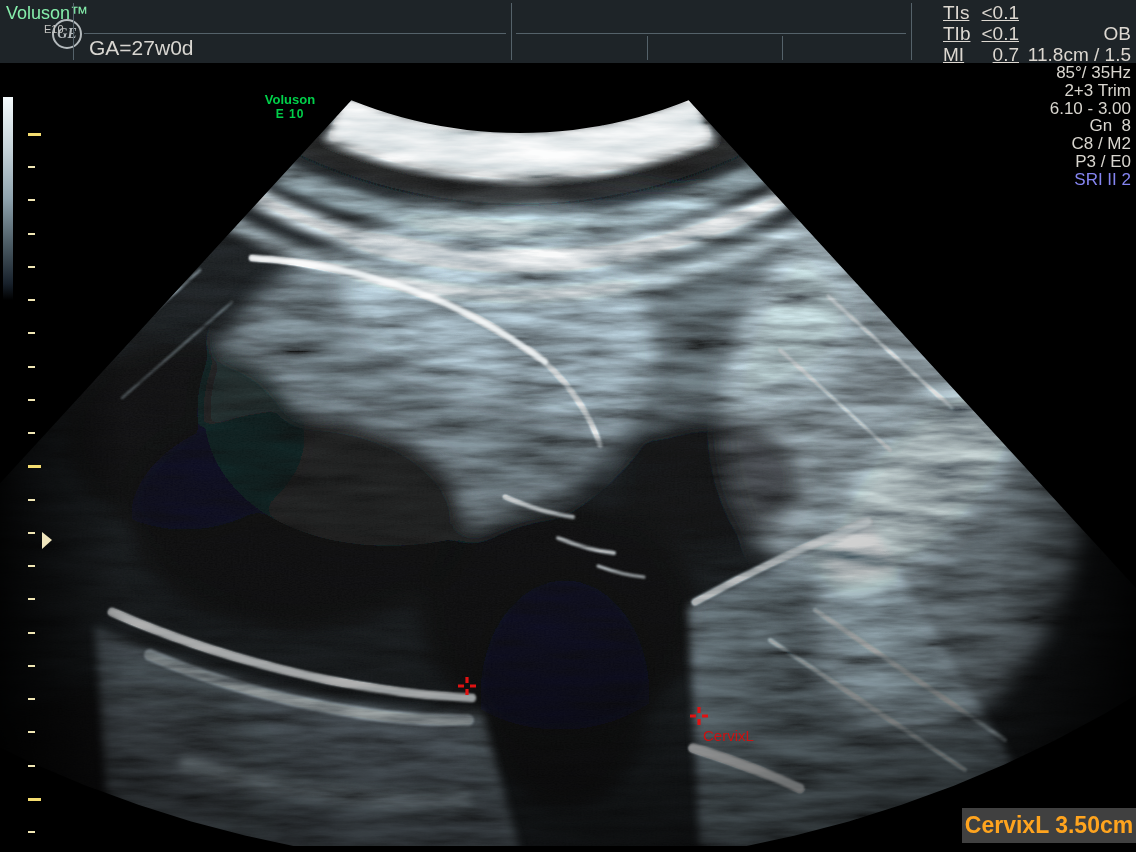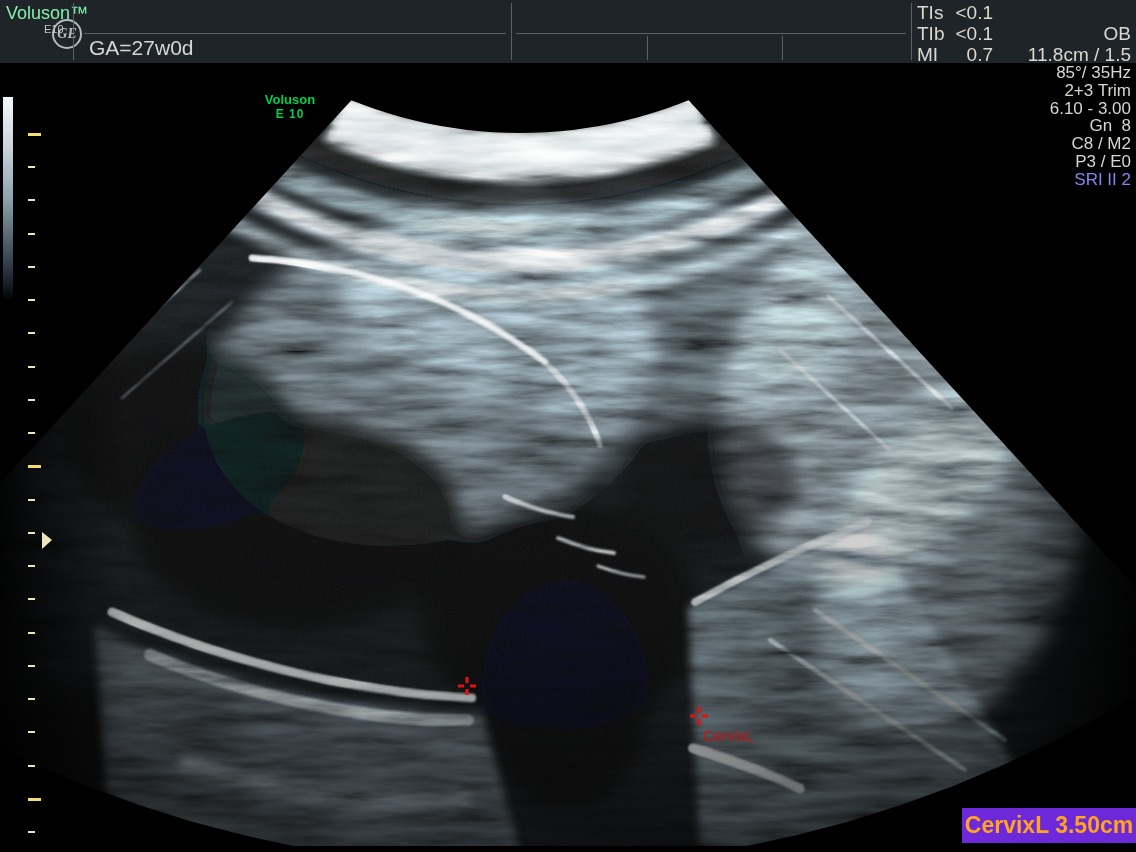--- a/index.html
+++ b/index.html
@@ -9,39 +9,39 @@
   #topbar{position:absolute;left:0;top:0;width:1136px;height:63px;background:#1e2428;z-index:5;}
   .vline{position:absolute;top:3px;height:57px;width:1px;background:#55626a;}
   .vtick{position:absolute;top:36px;height:24px;width:1px;background:#55626a;}
   .hline{position:absolute;top:33px;height:1px;background:#55626a;}
   #brand{position:absolute;left:6px;top:3px;font-size:18px;color:#86efac;}
   #gelogo{position:absolute;left:8px;top:19px;width:26px;height:26px;border:2px solid #b4babd;
           border-radius:50%;color:#b4babd;font-family:"Liberation Serif",serif;font-style:italic;
           font-weight:bold;font-size:14px;text-align:center;line-height:25px;margin-left:44px;}
   #model{position:absolute;left:44px;top:23px;font-size:11px;color:#c6c5c2;}
   #ga{position:absolute;left:89px;top:36px;font-size:21px;color:#d8d6d1;}
-  .exprow{position:absolute;left:917px;width:76px;display:flex;justify-content:space-between;
-          font-size:19px;color:#ddd8d1;}
+  .exprow{position:absolute;left:943px;width:76px;display:flex;justify-content:space-between;
+          font-size:19px;color:#ddd8d1;text-decoration:underline;}
   .rcol{position:absolute;right:5px;width:200px;text-align:right;font-size:19px;color:#ddd8d1;}
   
   #params{position:absolute;right:5px;top:64px;text-align:right;z-index:4;}
   #params div{font-size:17px;line-height:17.8px;color:#d9d6cf;white-space:pre;}
   #params div:last-child{color:#8585f0;}
   
   #graybar{position:absolute;left:3px;top:97px;width:10px;height:203px;z-index:4;
      background:linear-gradient(#f4fafc 0%,#c7d4da 25%,#8fa3ae 50%,#4d5d66 72%,#17202a 92%,#000 100%);}
   .tick{position:absolute;left:28px;background:#f0e6b4;z-index:4;}
   .tick.major{background:#f5dd70;}
   #focusarrow{position:absolute;left:42px;top:532px;width:0;height:0;z-index:4;
      border-left:10px solid #efe5bd;border-top:8px solid transparent;border-bottom:9px solid transparent;}
   
   #watermark{position:absolute;left:258px;top:92px;width:64px;text-align:center;z-index:4;color:#00d04a;}
   #watermark .l1{font-size:13px;font-weight:bold;}
   #watermark .l2{font-size:12px;font-weight:bold;letter-spacing:1px;}
-  #resultbox{position:absolute;left:962px;top:808px;width:174px;height:35px;background:#6d28d9;
+  #resultbox{position:absolute;left:962px;top:808px;width:174px;height:35px;background:#404040;
      z-index:6;color:#ffa41e;font-size:23px;font-weight:bold;line-height:35px;text-align:center;}
   #usvg{position:absolute;left:0;top:0;z-index:1;}
 </style>
 </head>
 <body>
 
 <div id="screen">
 
   <svg id="usvg" width="1136" height="852" viewBox="0 0 1136 852">
     <defs>

